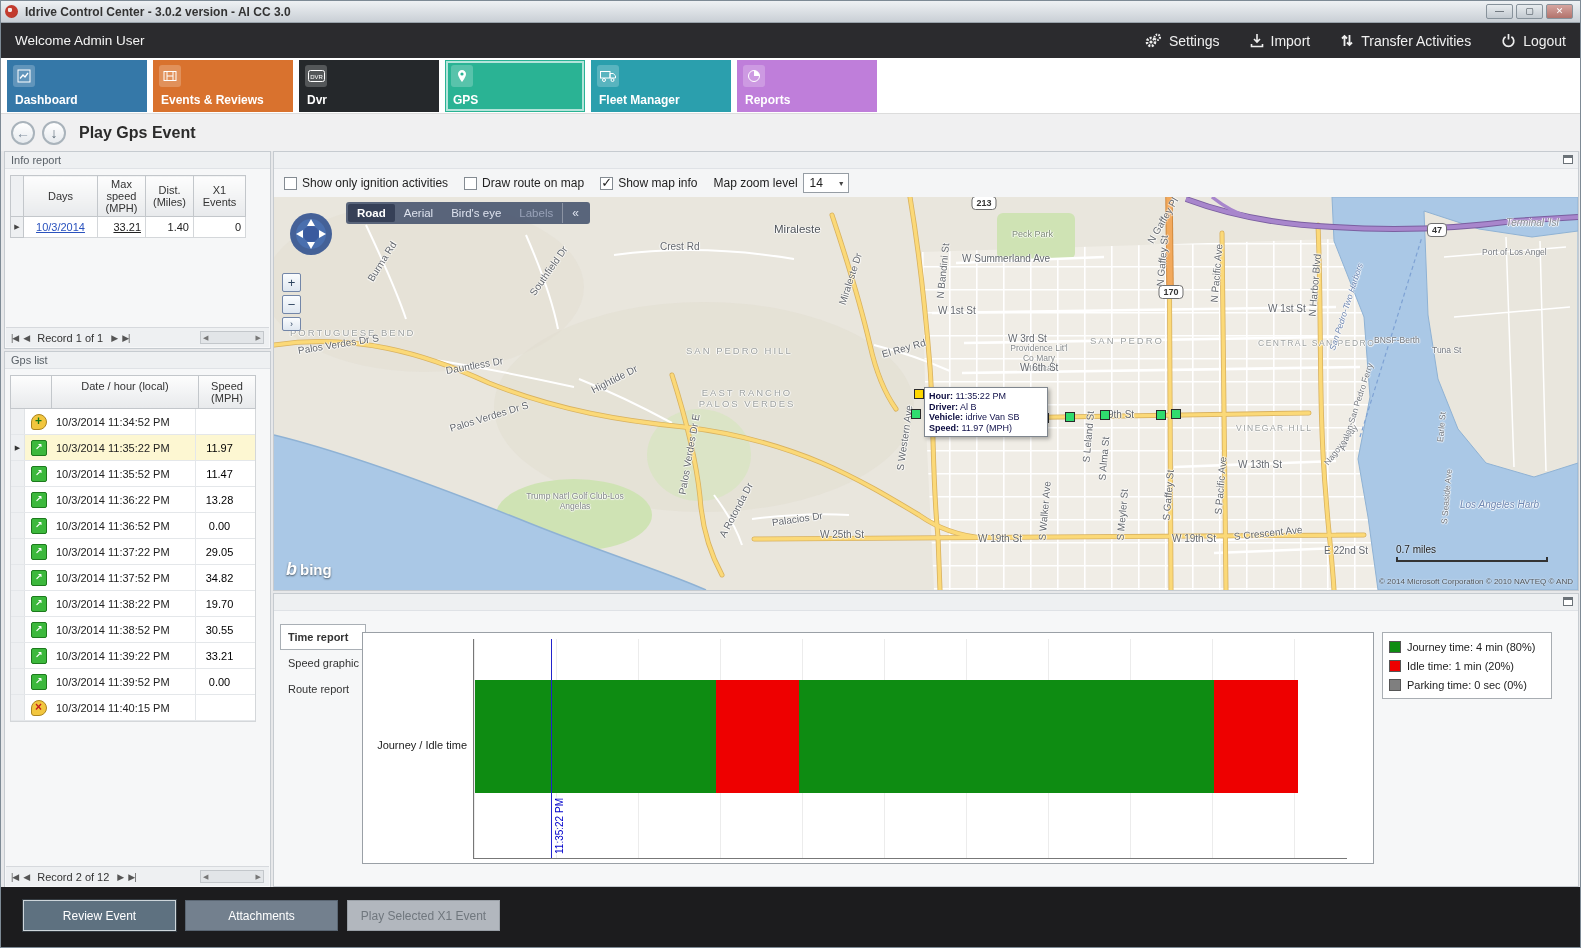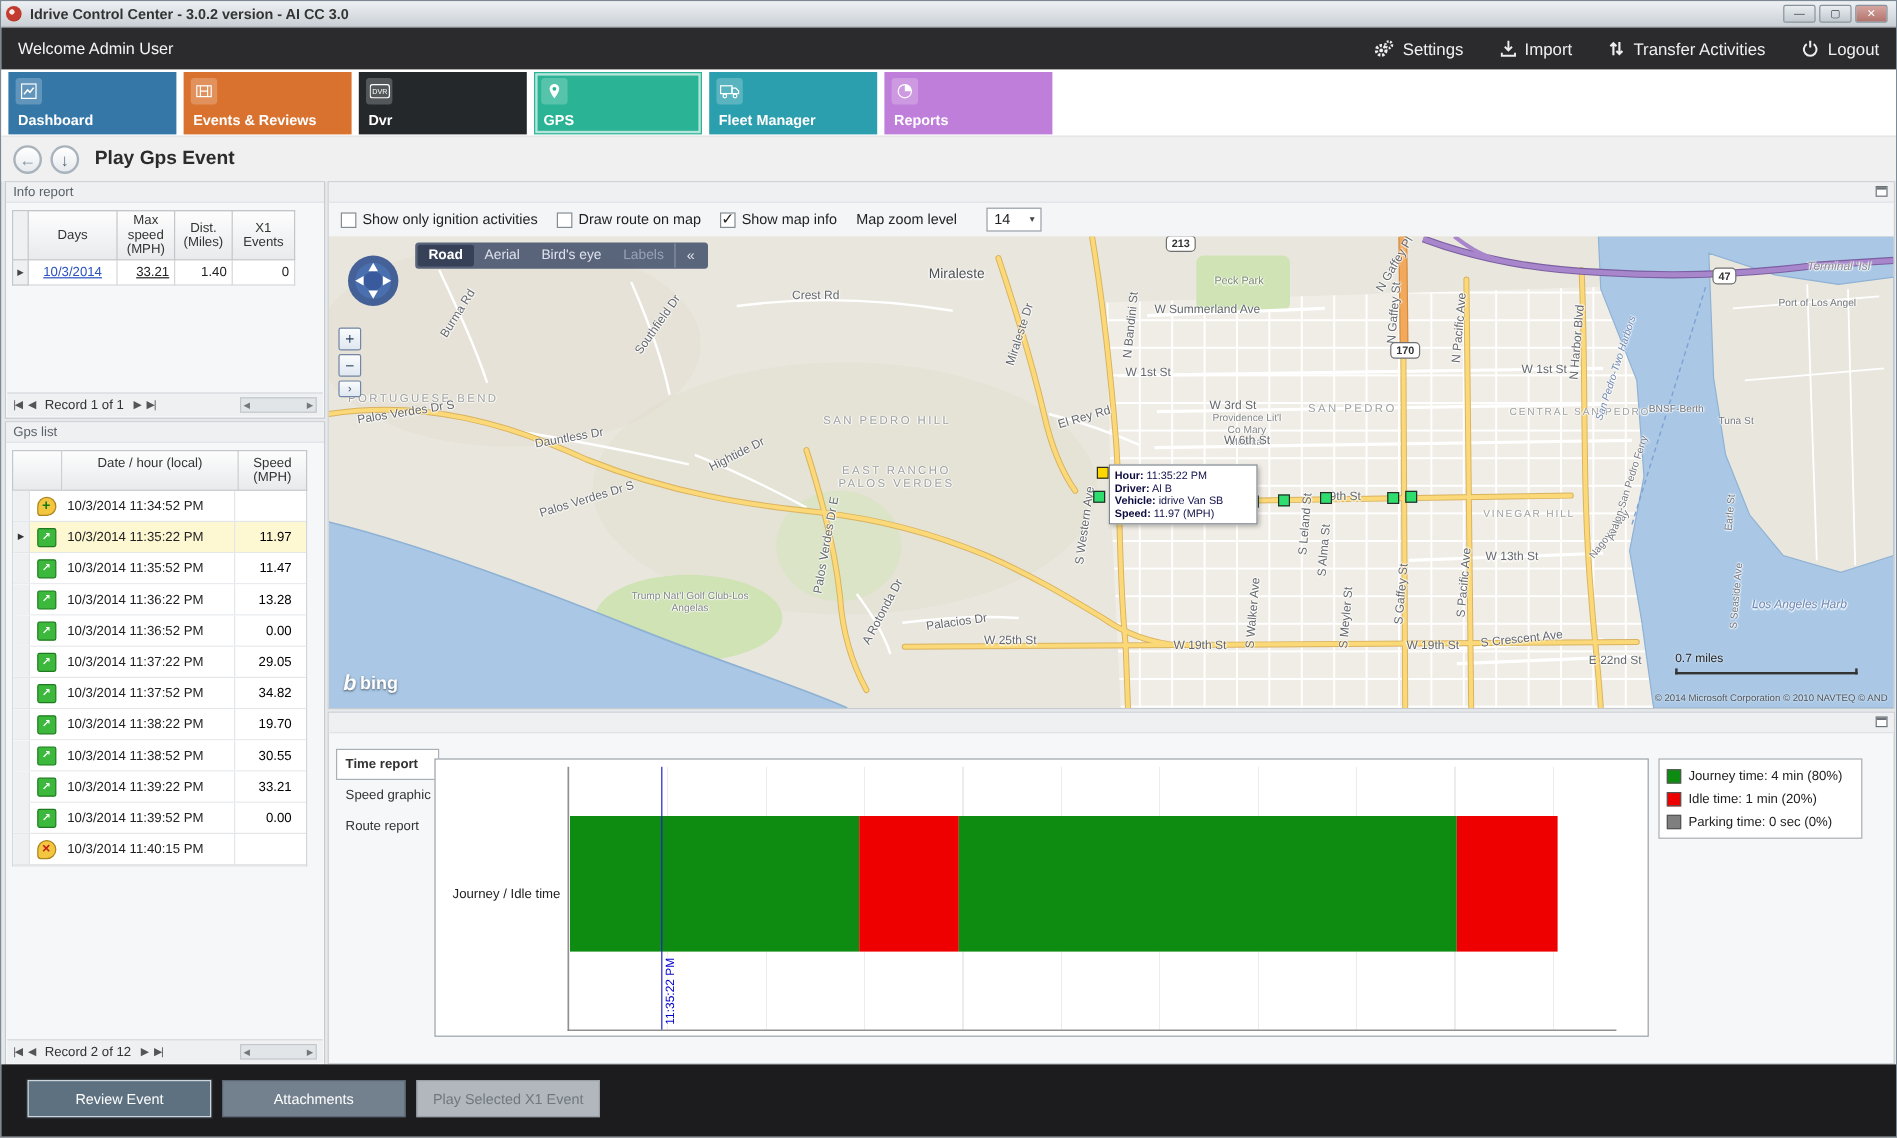--- a/index.html
+++ b/index.html
@@ -63,29 +63,29 @@
 .ghead .hc:first-child{border-left-width:1px}
 #gpsrows{margin-left:5px;width:246px;background:#fff;border:1px solid #d4d7da;border-top:none}
 .grow{display:flex;font-size:11px;height:26px;align-items:center;border-bottom:1px solid #e4e7ea;background:#fff;cursor:pointer}
 .grow.sel{background:#fdf7d2}
 .ggut{width:14px;font-size:7px;color:#333;text-align:center;background:#eef0f2;height:100%;line-height:26px;border-right:1px solid #e0e3e6}
 .gic{width:27px;display:flex;justify-content:center;align-items:center}
 .gic.gps-point::before{content:"↗";display:inline-block;width:14px;height:14px;background:#3cb83c;border:1px solid #1d7a1d;border-radius:2px;color:#fff;font-size:9px;line-height:13px;text-align:center;font-weight:bold}
 .gic.ignition-on::before{content:"+";display:inline-block;width:14px;height:14px;background:#f2c63e;border:1px solid #ab841f;border-radius:50% 50% 50% 3px;color:#157a15;font-size:12px;line-height:12px;text-align:center;font-weight:bold}
 .gic.ignition-off::before{content:"×";display:inline-block;width:14px;height:14px;background:#f2c63e;border:1px solid #ab841f;border-radius:50% 50% 50% 3px;color:#c21d1d;font-size:12px;line-height:12px;text-align:center;font-weight:bold}
 .gdt{width:143px;padding-left:4px;color:#222}
-.gsp{width:56px;text-align:right;padding-right:8px;border-left:1px solid #e4e7ea;height:100%;line-height:26px}
+.gsp{width:56px;text-align:center;padding-right:8px;border-left:1px solid #e4e7ea;height:100%;line-height:26px}
 
 
 #mapPanel{left:272px;top:150px;width:1306px;height:440px}
 .mapctrl{height:28px;display:flex;align-items:center;padding:0 10px;font-size:12px;background:#f4f5f6;color:#222}
 .cb{width:13px;height:13px;border:1px solid #848b92;background:#fff;position:relative;margin-right:5px;flex:0 0 auto;cursor:pointer}
 .cb.checked::after{content:"✓";position:absolute;left:0px;top:-3px;font-size:13px;color:#222;font-weight:bold}
 .cblabel{margin-right:16px}
-.zlabel{margin-right:24px}
+.zlabel{margin-right:5px}
 .zoomsel{width:46px;height:20px;border:1px solid #969da4;background:#fff;font-size:12px;display:flex;align-items:center;justify-content:space-between;padding:0 3px 0 6px;cursor:pointer}
 .zoomsel .arrow{font-size:7px;color:#444}
 .mapwrap{position:relative;width:1304px;height:393px;overflow:hidden;background:#e9e6dd}
 .mapwrap svg.basemap{position:absolute;left:0;top:0}
 .layer{position:absolute;left:0;top:0;width:100%;height:100%}
 .mlbl{position:absolute;font-size:10px;color:#64686e;white-space:nowrap;transform-origin:0 50%;text-shadow:1px 0 1px #fff,-1px 0 1px #fff,0 1px 1px #fff}
 .mlbl.rd-s{font-size:8.5px;color:#74787e}
 .mlbl.area{font-size:9.5px;color:#9da1a0;letter-spacing:2px}
 .mlbl.area-s{font-size:8.5px;color:#9da1a0;letter-spacing:1.5px}
 .mlbl.area-multi{font-size:9.5px;color:#9da1a0;letter-spacing:2px;white-space:normal;text-align:center}

